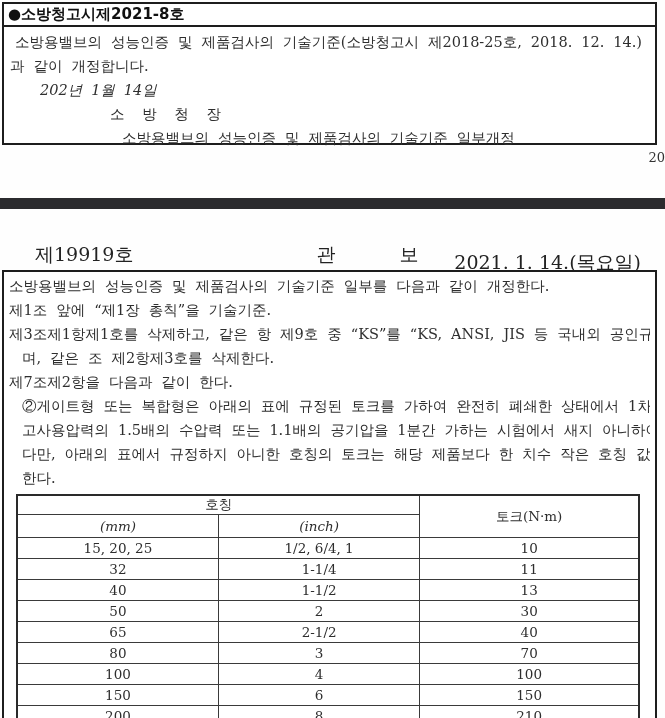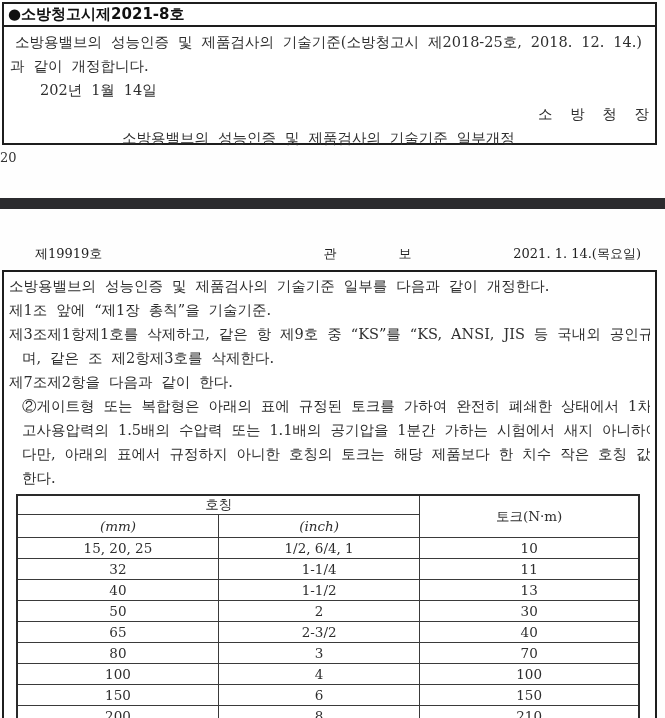--- a/index.html
+++ b/index.html
@@ -24,44 +24,44 @@
     font-weight:bold;font-size:15px;letter-spacing:0px;color:#111;
     white-space:nowrap;overflow:hidden;
   }
   .notice-body{padding:3px 6px 0 6px;}
   .tline{
     height:24px;line-height:24px;
     font-size:14.5px;white-space:nowrap;overflow:hidden;
     word-spacing:0.30em;color:#2e2e2e;
   }
   .n-l0{padding-left:5px;}
-  .n-l2{padding-left:30px;}
-  .n-l3{padding-left:100px;word-spacing:0.9em;text-align:right;}
+  .n-l2{padding-left:30px;font-style:italic;}
+  .n-l3{padding-left:100px;word-spacing:0.9em;}
   .n-l4{padding-left:112px;}
   
   .page-number{
     position:absolute;top:150px;left:0;width:665px;
-    text-align:left;font-size:13px;color:#333;
+    text-align:right;font-size:13px;color:#333;
   }
   
   .divider-bar{
     position:absolute;top:198px;left:0;width:665px;height:11px;
     background:#2b2b2e;
   }
   
   .gz-head{
     position:absolute;top:241px;left:0;width:665px;height:26px;
-    font-size:13px;color:#222;
+    font-size:19px;color:#222;
   }
   .gz-issue{position:absolute;left:35px;top:0;line-height:26px;white-space:nowrap;}
   .gz-mast{
     position:absolute;left:0;width:665px;top:0;line-height:26px;
     text-align:center;word-spacing:58px;white-space:nowrap;margin-left:35px;
   }
-  .gz-date{position:absolute;right:24px;top:0;line-height:26px;white-space:nowrap;}
+  .gz-date{position:absolute;right:24px;top:8px;line-height:26px;white-space:nowrap;}
   
   .gazette-box{
     position:absolute;left:2px;top:270px;width:651px;height:448px;
     border:2px solid #1d1d1d;border-bottom:none;background:#fff;
     overflow:hidden;
   }
   .gz-body{padding:2px 5px 0 5px;}
   .g-ind{padding-left:13px;}
   
   .torque-table{
@@ -148,21 +148,21 @@
         <td>1-1/2</td>
         <td>13</td>
       </tr>
       <tr>
         <td>50</td>
         <td>2</td>
         <td>30</td>
       </tr>
       <tr>
         <td>65</td>
-        <td>2-3/2</td>
+        <td>2-1/2</td>
         <td>40</td>
       </tr>
       <tr>
         <td>80</td>
         <td>3</td>
         <td>70</td>
       </tr>
       <tr>
         <td>100</td>
         <td>4</td>

